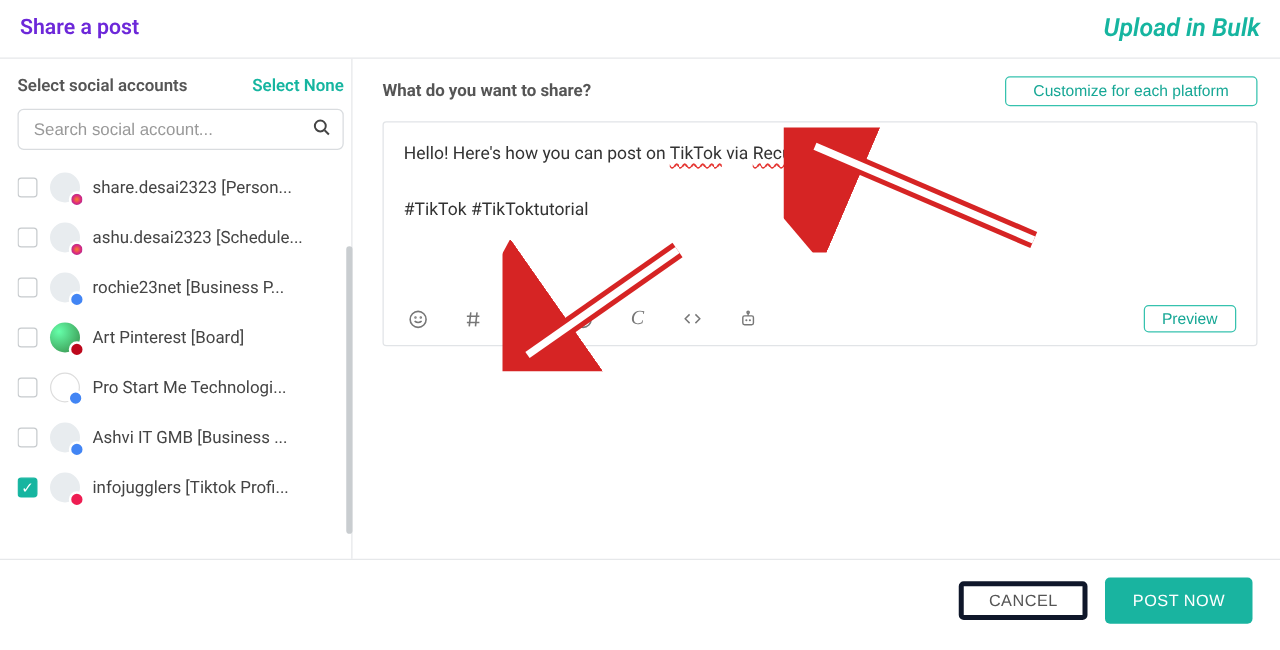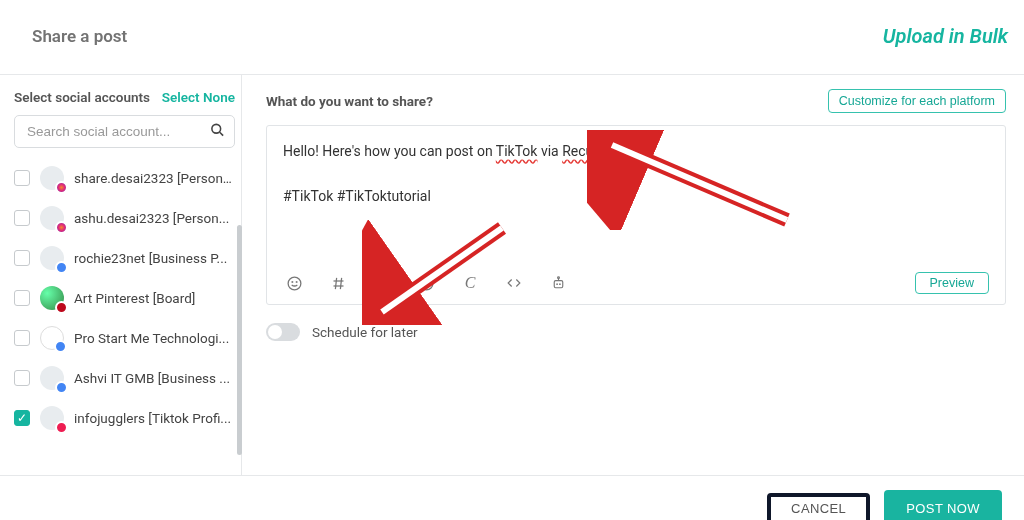--- a/index.html
+++ b/index.html
@@ -14,38 +14,38 @@
     position: relative;
   }
   .header {
     display: flex;
     justify-content: space-between;
     align-items: center;
     padding: 10px 16px 12px 16px;
     border-bottom: 1px solid #e6e8ea;
   }
   .header h1 {
-    margin: 16px;
+    margin: 0;
     font-size: 17px;
     font-weight: 600;
-    color: #737373;
+    color: #6d28d9;
   }
   .bulk-link {
     color: #16b5a0;
     font-size: 20px;
     font-weight: 600;
     cursor: pointer;
     font-style: italic;
   }
   .body {
     display: flex;
     height: 400px;
   }
   .sidebar {
-    width: 242px;
+    width: 282px;
     padding: 14px 6px 14px 14px;
     border-right: 1px solid #e6e8ea;
     position: relative;
   }
   .side-head {
     display: flex;
     justify-content: space-between;
     align-items: center;
     margin-bottom: 10px;
   }
@@ -161,21 +161,21 @@
   }
   .main-head .q {
     font-size: 13.5px;
     font-weight: 700;
     color: #555;
   }
   .customize-btn {
     border: 1px solid #36c2ae;
     color: #16a795;
     background: #fff;
-    padding: 4px 10px;
+    padding: 4px 22px;
     border-radius: 4px;
     font-size: 12.5px;
     cursor: pointer;
   }
   .editor {
     border: 1px solid #e1e4e7;
     border-radius: 3px;
     padding: 14px 16px 10px 16px;
     position: relative;
   }
@@ -305,21 +305,21 @@
             <span class="badge ig"></span>
           </span>
         <span class="name">share.desai2323 [Person...</span>
       </div>
 
       <div class="acct">
         <span class="cb"></span>
         <span class="avatar">
             <span class="badge ig"></span>
           </span>
-        <span class="name">ashu.desai2323 [Person...</span>
+        <span class="name">ashu.desai2323 [Schedule...</span>
       </div>
 
       <div class="acct">
         <span class="cb"></span>
         <span class="avatar">
             <span class="badge gmb"></span>
           </span>
         <span class="name">rochie23net [Business P...</span>
       </div>
 
@@ -417,24 +417,20 @@
               <circle cx="10" cy="13" r="1.2"></circle>
               <circle cx="14" cy="13" r="1.2"></circle>
               <line x1="12" y1="4" x2="12" y2="8" stroke="#777" stroke-width="1.6"></line>
               <circle cx="12" cy="4" r="1.3" fill="none" stroke="#777" stroke-width="1.6"></circle>
             </svg>
         </span>
         <button class="preview-btn">Preview</button>
       </div>
     </div>
 
-    <div class="toggle-row">
-      <span class="toggle"></span>
-      <span>Schedule for later</span>
-    </div>
 
     <svg class="arrow" style="left:345px; top:55px;" width="210" height="100" viewBox="0 0 210 100">
       <defs>
           <marker id="ah1" markerWidth="12" markerHeight="12" refX="3" refY="6" orient="auto">
             <path d="M0,0 L0,12 L12,6 Z" fill="#d62424"></path>
           </marker>
         </defs>
       <line x1="200" y1="90" x2="25" y2="15" stroke="#d62424" stroke-width="14" marker-end="url(#ah1)"></line>
       <line x1="200" y1="90" x2="25" y2="15" stroke="#fff" stroke-width="6"></line>
     </svg>

